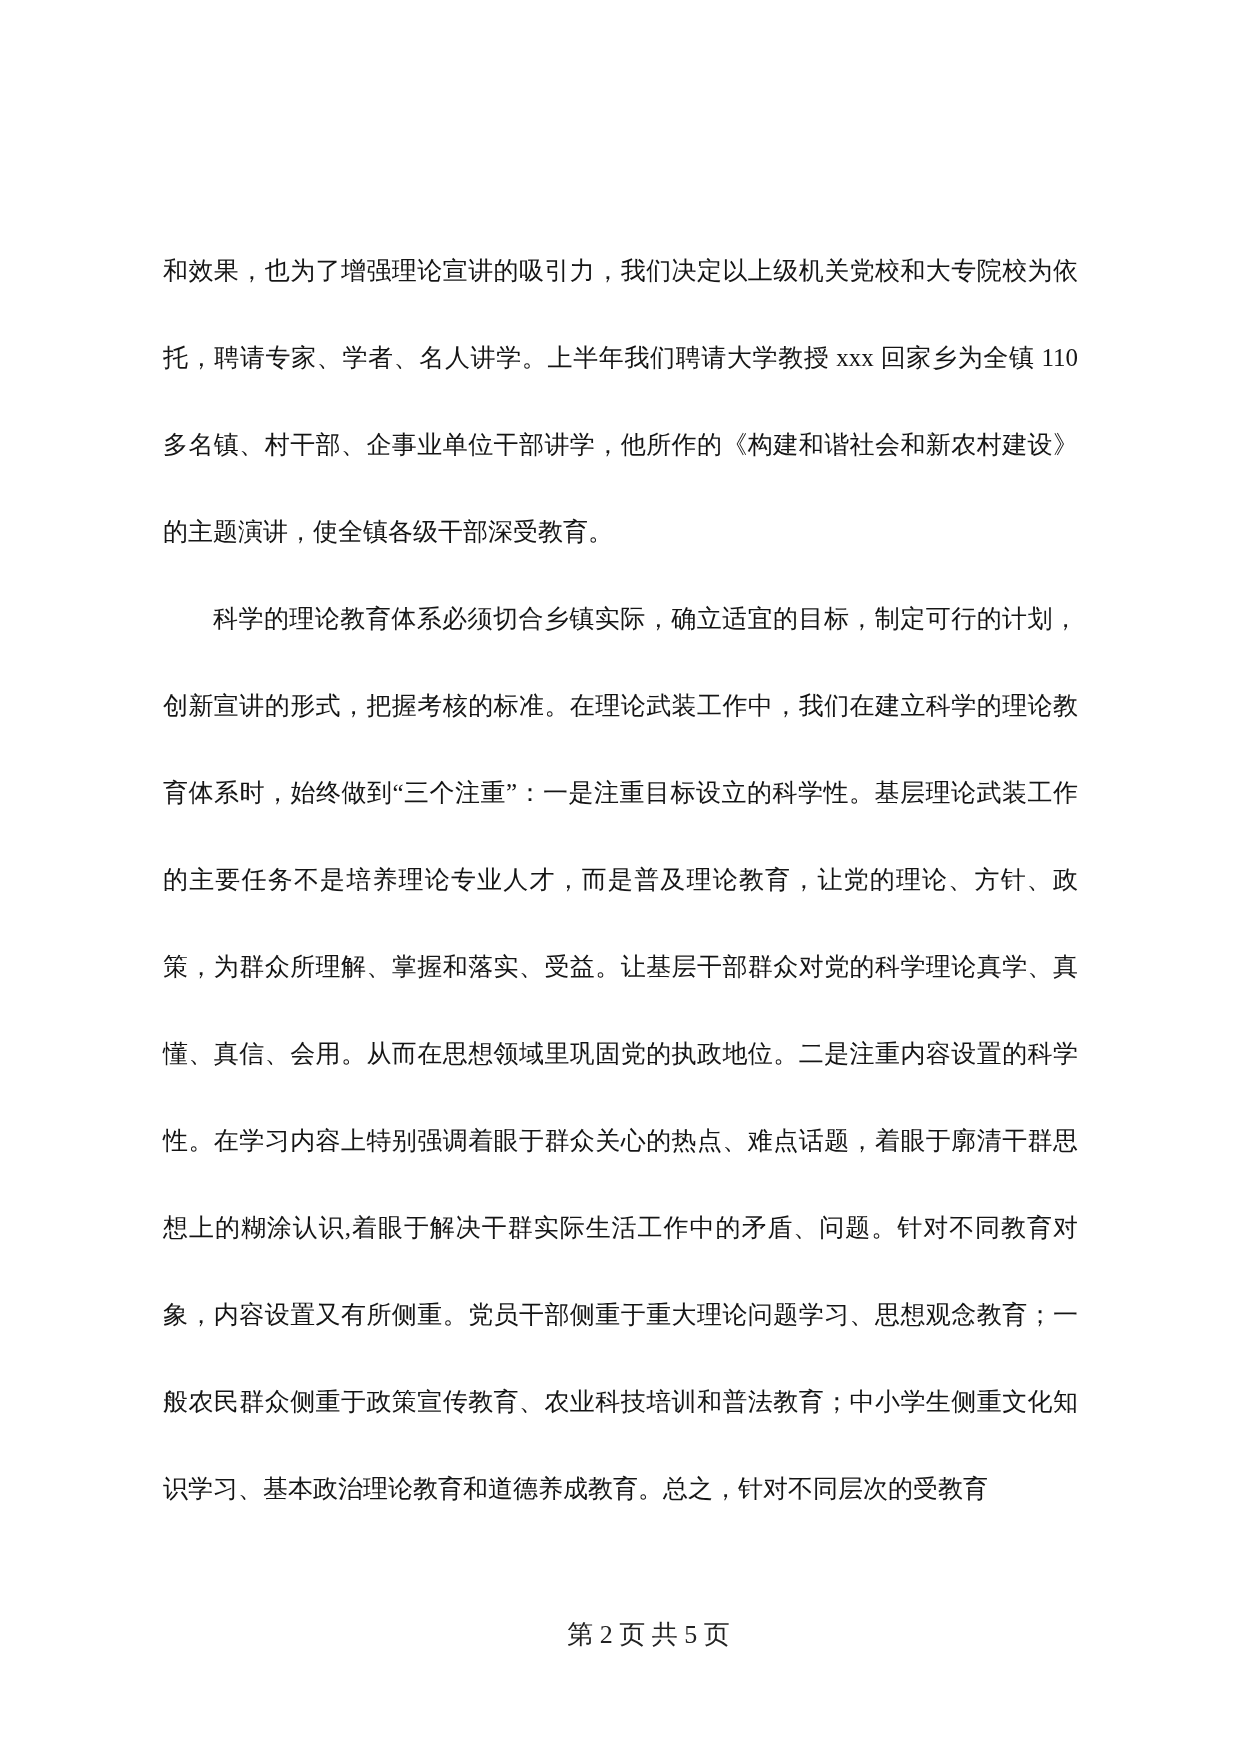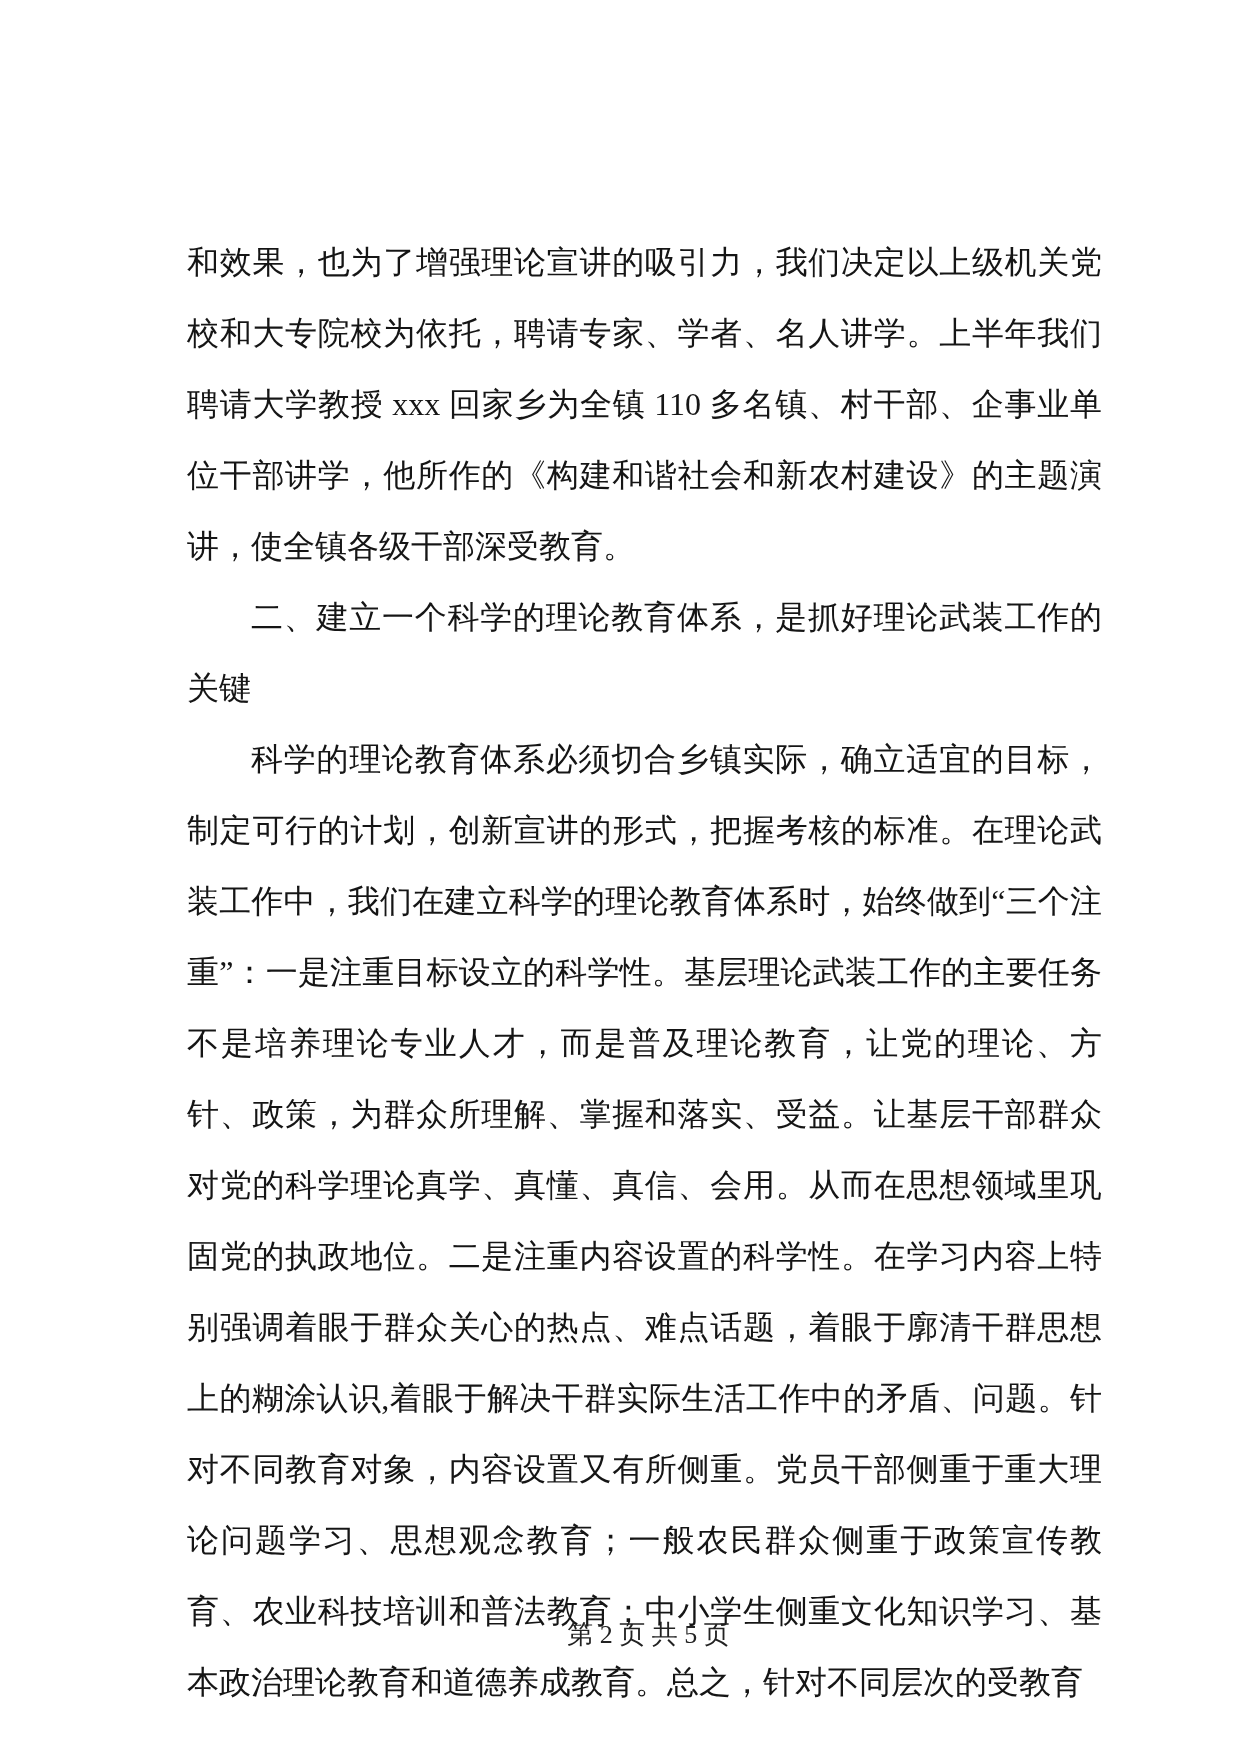--- a/index.html
+++ b/index.html
@@ -18,26 +18,25 @@
       width: 1241px;
       height: 1754px;
       background: #ffffff;
       overflow: hidden;
     }
     .doc-body {
       position: absolute;
       left: 163px;
       top: 227px;
       width: 915px;
-      font-size: 32px;
-      line-height: 71px;
+      font-size: 25px;
+      line-height: 87px;
       text-align: justify;
       text-justify: inter-ideograph;
       letter-spacing: 0px;
-      margin-left: 24px;
     }
     .doc-body p {
       margin: 0;
       padding: 0;
       word-break: break-all;
     }
     .doc-body p.indent {
       text-indent: 2em;
     }
     .page-footer {
@@ -51,18 +50,17 @@
       color: #222222;
       transform: translateX(28px);
     }
   </style>
 </head>
 <body>
 
 <div class="page">
   <div class="doc-body">
       <p class="">和效果，也为了增强理论宣讲的吸引力，我们决定以上级机关党校和大专院校为依托，聘请专家、学者、名人讲学。上半年我们聘请大学教授 xxx 回家乡为全镇 110 多名镇、村干部、企事业单位干部讲学，他所作的《构建和谐社会和新农村建设》的主题演讲，使全镇各级干部深受教育。</p>
-      <p class="indent">二、建立一个科学的理论教育体系，是抓好理论武装工作的关键</p>
       <p class="indent">科学的理论教育体系必须切合乡镇实际，确立适宜的目标，制定可行的计划，创新宣讲的形式，把握考核的标准。在理论武装工作中，我们在建立科学的理论教育体系时，始终做到“三个注重”：一是注重目标设立的科学性。基层理论武装工作的主要任务不是培养理论专业人才，而是普及理论教育，让党的理论、方针、政策，为群众所理解、掌握和落实、受益。让基层干部群众对党的科学理论真学、真懂、真信、会用。从而在思想领域里巩固党的执政地位。二是注重内容设置的科学性。在学习内容上特别强调着眼于群众关心的热点、难点话题，着眼于廓清干群思想上的糊涂认识,着眼于解决干群实际生活工作中的矛盾、问题。针对不同教育对象，内容设置又有所侧重。党员干部侧重于重大理论问题学习、思想观念教育；一般农民群众侧重于政策宣传教育、农业科技培训和普法教育；中小学生侧重文化知识学习、基本政治理论教育和道德养成教育。总之，针对不同层次的受教育</p>
     </div>
 
   <div class="page-footer">第 2 页 共 5 页</div>
 </div>
 
 </body></html>

